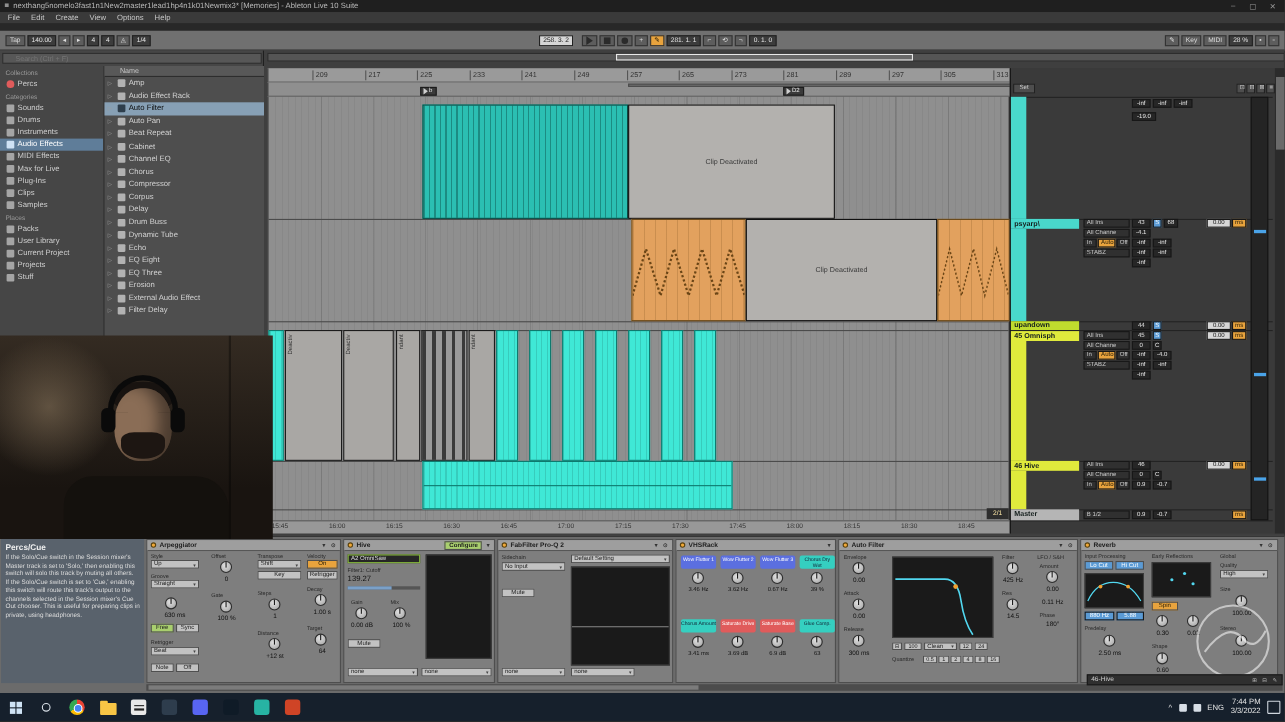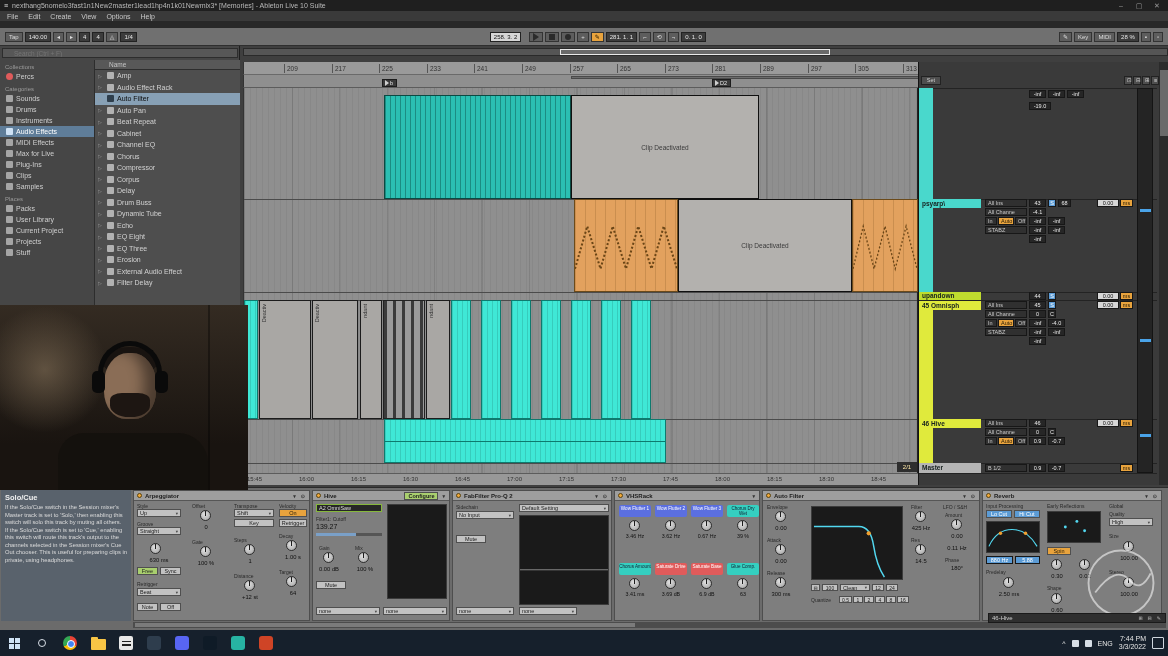--- a/index.html
+++ b/index.html
@@ -573,21 +573,21 @@
         <i style="top:345px;height:3px"></i>
     </div>
     <div class="vscroll">
         <i></i>
       </div>
   </div>
 
   <div class="abs devarea">
 
     <div class="infopanel">
-      <h3>Solo/Cue</h3>
+      <h3>Percs/Cue</h3>
       <p>If the Solo/Cue switch in the Session mixer's Master track is set to 'Solo,' then enabling this switch will solo this track by muting all others.
 If the Solo/Cue switch is set to 'Cue,' enabling this switch will route this track's output to the channels selected in the Session mixer's Cue Out chooser. This is useful for preparing clips in private, using headphones.</p>
     </div>
 
     <div class="dev" style="left:133px;width:177px">
       <div class="dhead">
         <span class="act"></span>
         <span>Arpeggiator</span>
           <span class="hsp"></span>
         <span class="hic">▾</span>

